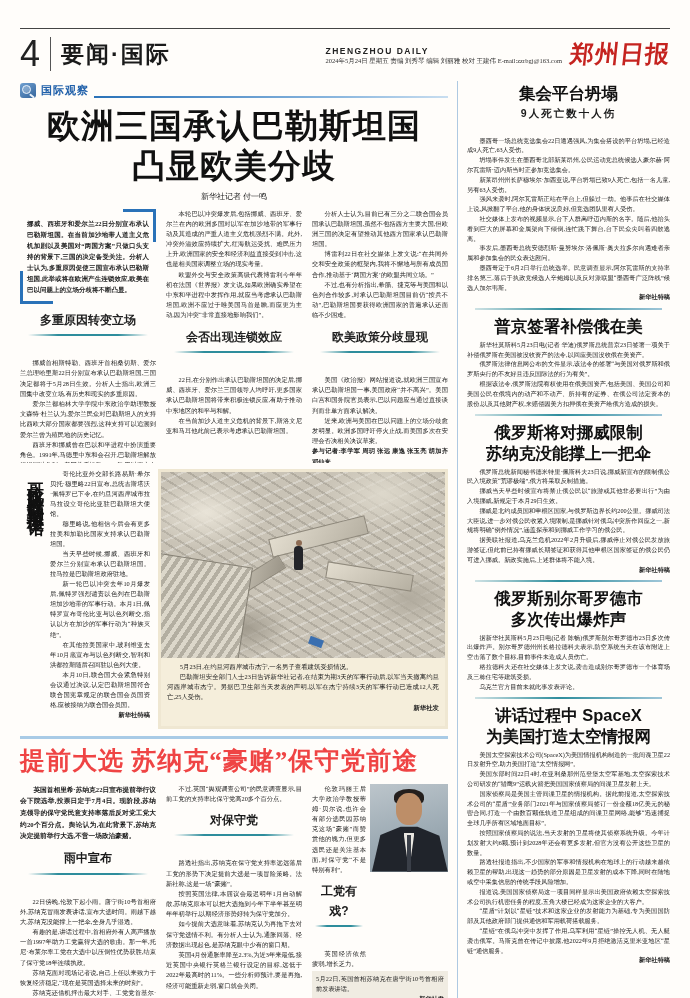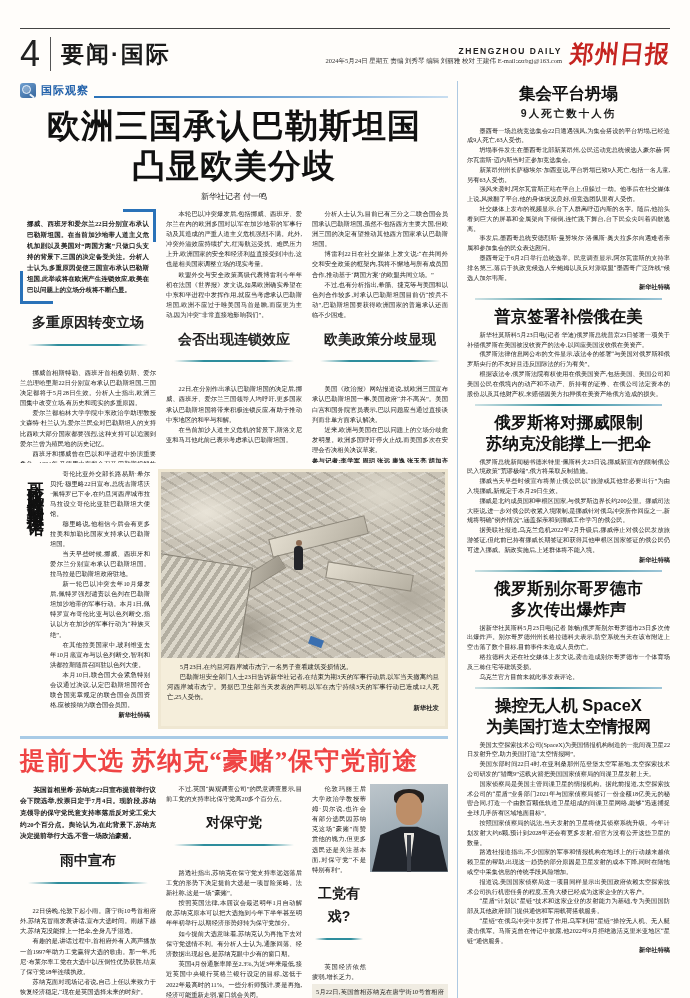--- a/index.html
+++ b/index.html
@@ -5,21 +5,21 @@
   html,body{margin:0;padding:0;background:#e9e9e9;}
   .page{position:relative;width:690px;height:998px;margin:0 auto;background:#fffdfa;overflow:hidden;
         font-family:"Liberation Serif",serif;color:#1a1a1a;}
   
   .topline{margin:28px 20px 0;border-top:1.5px solid #444;}
   .masthead{display:flex;align-items:center;margin:4px 20px 0;height:42px;}
   .pageno{font-family:"Liberation Sans",sans-serif;font-size:36px;font-weight:400;color:#222;line-height:1;}
   .mast-div{width:1px;height:34px;background:#555;margin:0 10px;}
   .section-title{font-family:"Liberation Sans",sans-serif;font-size:23px;font-weight:bold;letter-spacing:2px;}
   .mast-right{margin-left:auto;display:flex;align-items:flex-end;gap:8px;}
-  .mast-right-txt{text-align:right;line-height:1.35;}
+  .mast-right-txt{text-align:left;line-height:1.35;}
   .paper-en{font-family:"Liberation Sans",sans-serif;font-size:8.5px;font-weight:bold;letter-spacing:1.5px;color:#222;}
   .dateline{font-size:6.5px;color:#333;}
   .paper-logo{font-family:"Liberation Serif",serif;font-size:24px;font-weight:900;color:#c5231f;
               transform:skewX(-6deg);letter-spacing:1px;line-height:1;}
   
   .content{display:flex;margin:6px 20px 0;gap:9px;}
   .left-zone{width:428px;flex:none;}
   .right-rail{flex:1;border-left:1px solid #aec9e2;padding-left:9px;min-width:0;}
   
   .kicker{display:flex;align-items:flex-end;gap:5px;height:17px;}
@@ -35,22 +35,22 @@
   .cols{display:flex;gap:10px;height:254px;overflow:hidden;}
   .col{flex:1;min-width:0;font-size:6.3px;line-height:1.62;text-align:justify;color:#222;}
   .blk{margin:0;}
   .blk-p{text-indent:2em;}
   .blk-lead{position:relative;font-weight:bold;font-size:6.5px;line-height:1.7;padding:9px 7px;margin-bottom:5px;}
   .blk-lead::before{content:"";position:absolute;top:0;right:0;width:30px;height:30px;
                     border-top:3px solid #2a72b8;border-right:3px solid #2a72b8;}
   .blk-lead::after{content:"";position:absolute;bottom:0;left:0;width:30px;height:30px;
                    border-bottom:3px solid #2a72b8;border-left:3px solid #2a72b8;}
   .blk-lead2{font-weight:bold;font-size:6.7px;line-height:1.75;text-indent:2em;margin-bottom:3px;}
-  .blk-h{font-family:"Liberation Sans",sans-serif;font-size:14px;font-weight:bold;text-align:center;
-         margin:7px 0 22px;padding-bottom:12px;position:relative;text-indent:0;}
+  .blk-h{font-family:"Liberation Sans",sans-serif;font-size:12px;font-weight:bold;text-align:center;
+         margin:7px 0 22px;padding-bottom:6px;position:relative;text-indent:0;}
   .blk-h::after{content:"";position:absolute;left:6%;right:6%;bottom:0;height:2px;
                 background:linear-gradient(90deg,rgba(46,141,156,0),#2e8d9c 25%,#2e8d9c 75%,rgba(46,141,156,0));}
   .blk-sign{text-align:right;font-weight:bold;}
   .blk-note{font-weight:bold;}
   .blk-date{text-align:right;font-weight:bold;}
   
   .mid-row{display:flex;gap:8px;margin-top:6px;height:260px;overflow:hidden;}
   .vert-article{display:flex;gap:6px;width:130px;flex:none;}
   .vert-title{writing-mode:vertical-rl;text-orientation:upright;font-family:"Liberation Sans",sans-serif;
               font-weight:900;font-size:17px;letter-spacing:3px;line-height:1.1;width:24px;color:#111;}
@@ -94,21 +94,21 @@
                clip-path:polygon(0 0,100% 0,50% 100%);}
   .sunak-tie{position:absolute;bottom:0;left:48%;width:5%;height:42%;background:#3a3f48;}
   .c3cap{background:#f0ece2;padding:3px 4px;font-size:6.2px;line-height:1.55;margin-top:2px;text-align:justify;}
   .c3cap .cap-credit{font-weight:bold;}
   .c3rest{margin-top:3px;}
   
   .rail-article{margin:0;}
   .rail-title{font-family:"Liberation Sans",sans-serif;font-size:16.5px;font-weight:900;line-height:1.25;
               text-align:center;margin:2px 0 3px;color:#111;}
   .rail-subtitle{font-family:"Liberation Sans",sans-serif;font-size:10.5px;font-weight:bold;text-align:center;
-                 letter-spacing:2px;margin:2px 0 5px;}
+                 letter-spacing:2px;margin:2px 0 15px;}
   .rail-body{font-size:6.2px;line-height:1.58;text-align:justify;color:#222;}
   .rail-div{height:2px;margin:6px 8px;background:linear-gradient(90deg,#cfe2e4,#2e8d9c 45%,#9fc6d8);}
 </style>
 </head>
 <body>
 
 <div class="page">
 
   <div class="topline"></div>
 
@@ -302,21 +302,21 @@
 
     <div class="rail-body">
             <div class="blk blk-p">据新华社莫斯科5月23日电(记者 陈畅)俄罗斯别尔哥罗德市23日多次传出爆炸声。别尔哥罗德州州长格拉德科夫表示,防空系统当天在该市附近上空击落了数个目标,目前事件未造成人员伤亡。</div>
             <div class="blk blk-p">格拉德科夫还在社交媒体上发文说,袭击造成别尔哥罗德市一个体育场及三栋住宅等建筑受损。</div>
             <div class="blk blk-p">乌克兰官方目前未就此事发表评论。</div>
           </div>
   </article>
 <div class="rail-div"></div>
   <article class="rail-article">
     <h3 class="rail-title">
-            <div>操控无人机 SpaceX</div>
+            <div>讲话过程中 SpaceX</div>
             <div>为美国打造太空情报网</div>
           </h3>
 
     <div class="rail-body">
             <div class="blk blk-p">美国太空探索技术公司(SpaceX)为美国情报机构制造的一批间谍卫星22日发射升空,助力美国打造“太空情报网”。</div>
             <div class="blk blk-p">美国东部时间22日4时,在亚利桑那州范登堡太空军基地,太空探索技术公司研发的“猎鹰9”运载火箭把美国国家侦察局的间谍卫星发射上天。</div>
             <div class="blk blk-p">国家侦察局是美国主管间谍卫星的情报机构。据此前报道,太空探索技术公司的“星盾”业务部门2021年与国家侦察局签订一份金额18亿美元的秘密合同,打造一个由数百颗低轨道卫星组成的间谍卫星网络,能够“迅速捕捉全球几乎所有区域地面目标”。</div>
             <div class="blk blk-p">按照国家侦察局的说法,当天发射的卫星将使其侦察系统升级。今年计划发射大约6颗,预计到2028年还会有更多发射,但官方没有公开这些卫星的数量。</div>
             <div class="blk blk-p">路透社报道指出,不少国家的军事和情报机构在地球上的行动越来越依赖卫星的帮助,出现这一趋势的部分原因是卫星发射的成本下降,同时在陆地或空中采集信息的传统手段风险增加。</div>
             <div class="blk blk-p">报道说,美国国家侦察局这一项目同样显示出美国政府依赖太空探索技术公司执行机密任务的程度,五角大楼已经成为这家企业的大客户。</div>

